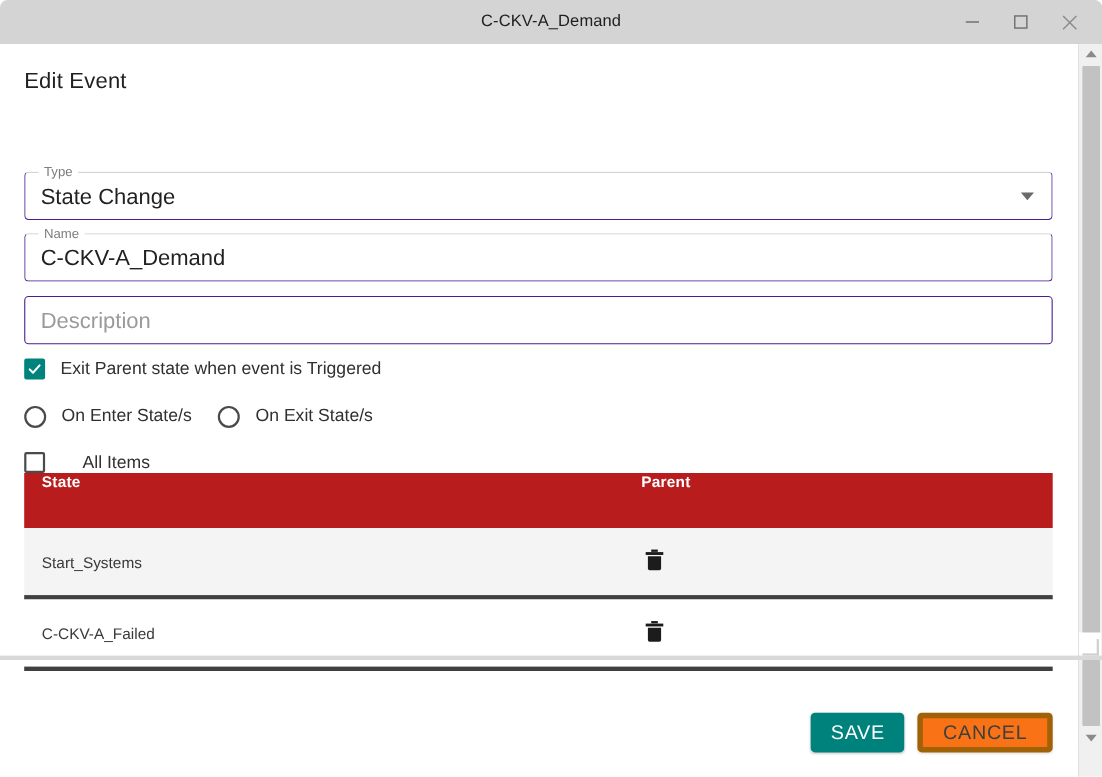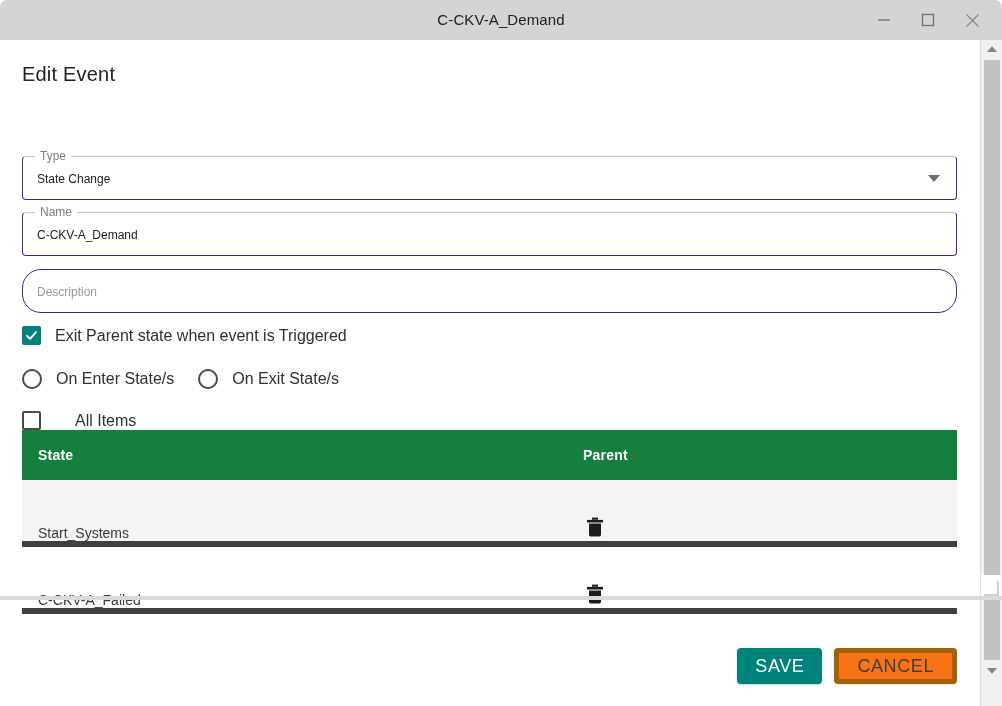--- a/index.html
+++ b/index.html
@@ -108,39 +108,39 @@
     font-size: 12px;
     color: #7d7d7d;
     line-height: 14px;
   }
   .field-value {
     position: absolute;
     left: 14px;
     top: 0;
     height: 44px;
     line-height: 45px;
-    font-size: 12px;
+    font-size: 20px;
     color: #212121;
   }
   .field-value.placeholder {
     color: #9a9a9a;
   }
   .dropdown-arrow {
     position: absolute;
     right: 16px;
     top: 18px;
     width: 0; height: 0;
     border-left: 6px solid transparent;
     border-right: 6px solid transparent;
     border-top: 7px solid #6b6b6b;
   }
 
   #type-field { top: 116px; }
   #name-field { top: 172px; }
-  #desc-field { top: 229px; border-radius: 19px; }
+  #desc-field { top: 229px; }
 
   
   .opt-row {
     position: absolute;
     display: flex;
     align-items: center;
   }
   #exit-parent-row { left: 22px; top: 286px; }
   #state-radio-row  { left: 22px; top: 329px; }
   #all-items-row    { left: 22px; top: 371px; gap: 20px; }
@@ -189,39 +189,39 @@
 
   
   .table {
     position: absolute;
     left: 22px;
     top: 390px;
     width: 935px;
   }
   .table-head {
     display: flex;
-    align-items: center;
+    align-items: flex-start;
     height: 50px;
-    background: #15803d;
+    background: #b91c1c;
   }
   .th {
     font-size: 14px;
     color: #ffffff;
     font-weight: 700;
     letter-spacing: .2px;
   }
   .col-state   { width: 545px; padding-left: 16px; box-sizing: border-box; }
   .col-command { flex: 1; padding-left: 16px; box-sizing: border-box; }
 
   .table-row {
     display: flex;
-    align-items: flex-end;
+    align-items: center;
     height: 61px;
     background: #ffffff;
-    border-bottom: 6px solid #404040;
+    border-bottom: 4px solid #404040;
   }
   .table-row.alt { background: #f4f4f4; }
   .td {
     font-size: 14px;
     color: #3a3a3a;
   }
   .delete-btn {
     display: inline-flex;
     align-items: center;
     justify-content: center;

